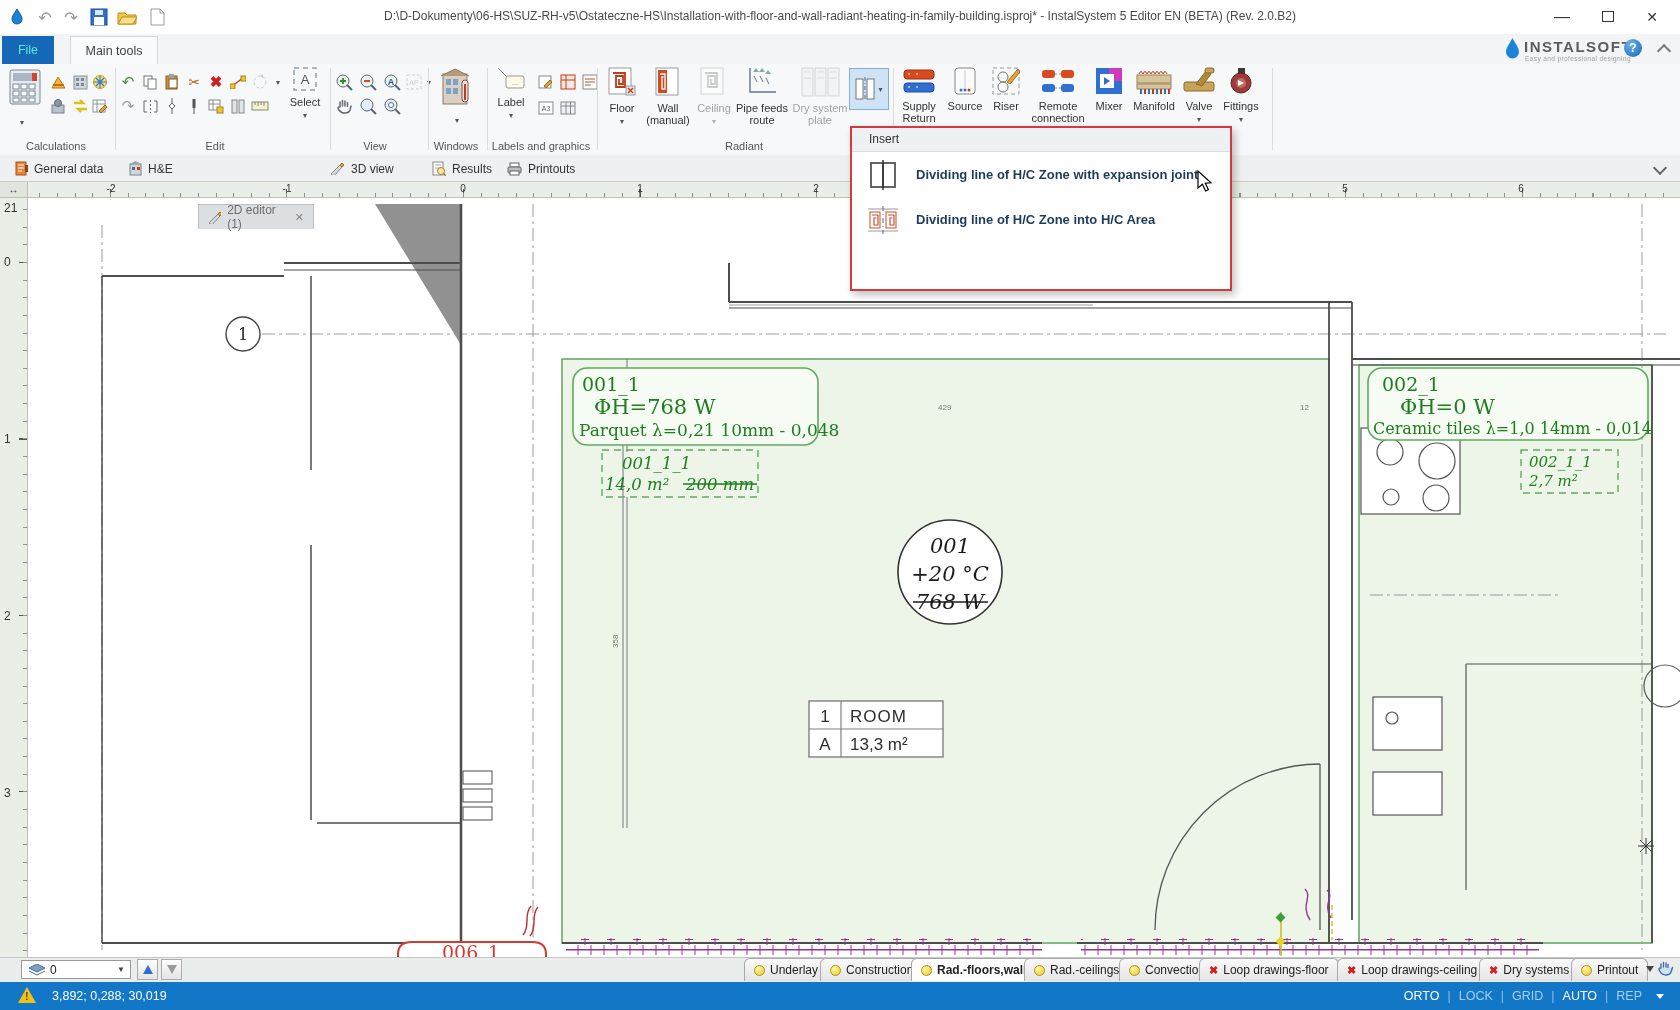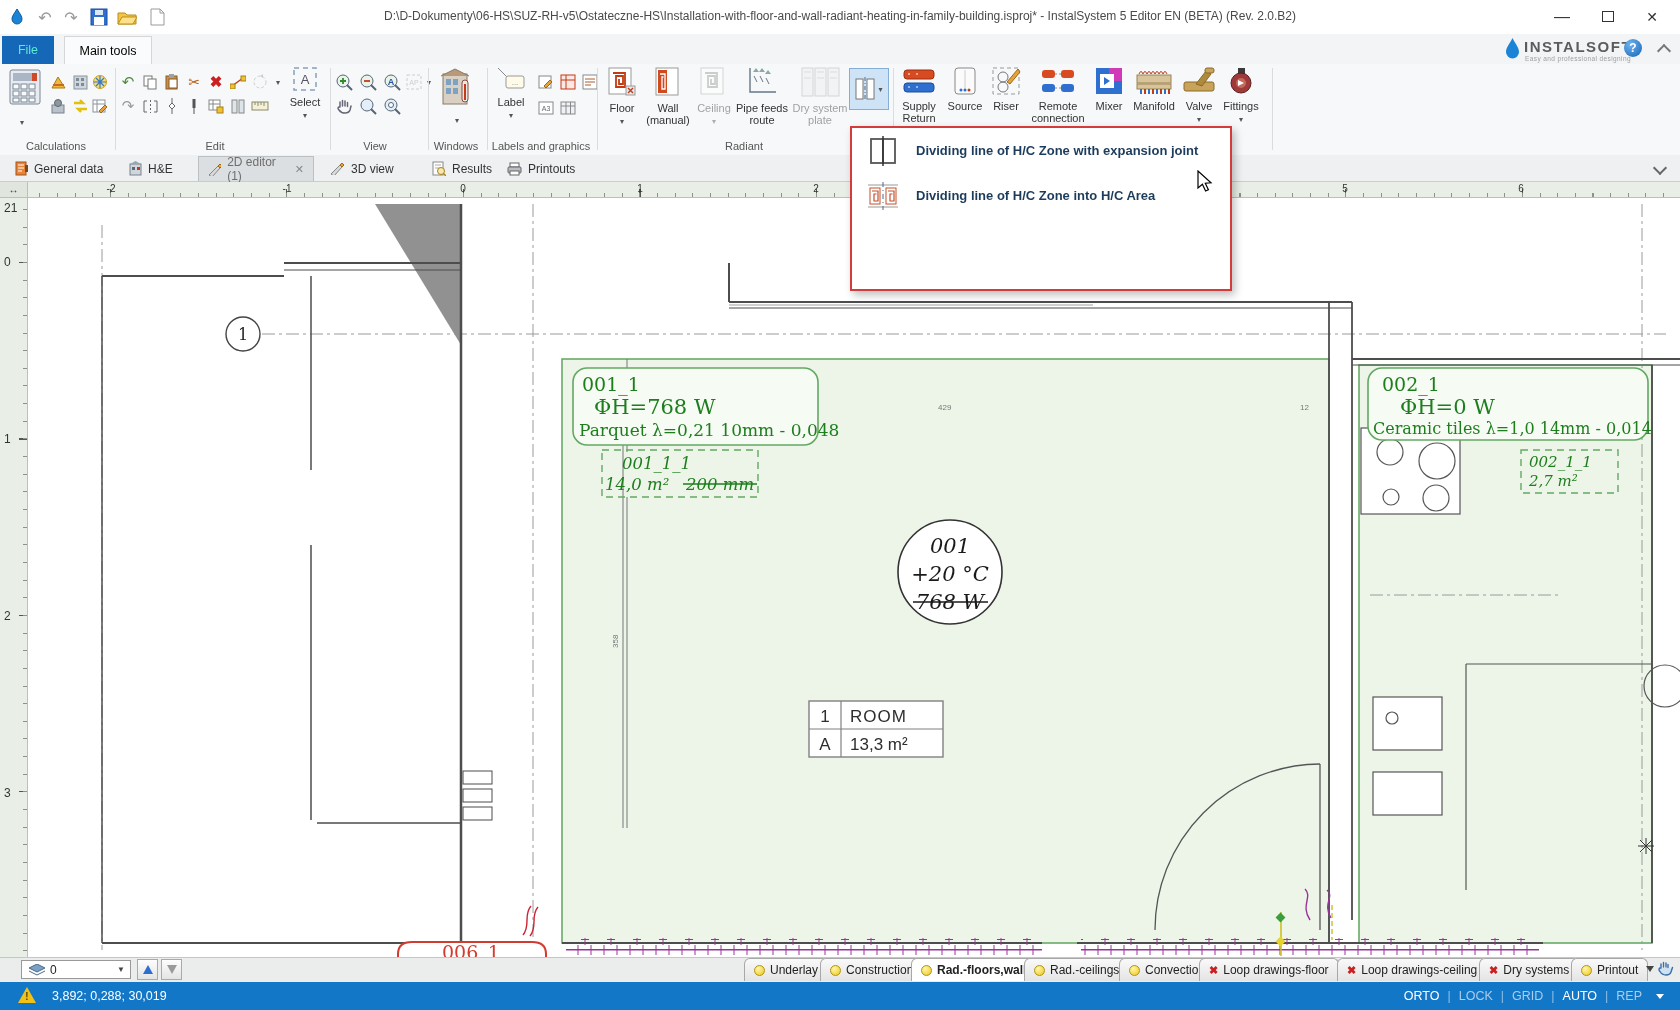--- a/index.html
+++ b/index.html
@@ -10,22 +10,22 @@
   .titlebar{position:absolute;left:0;top:0;width:1680px;height:34px;background:#fff;border-bottom:1px solid #e8e8e8;}
   .tb-ic{position:absolute;top:6px;width:22px;height:22px;display:flex;align-items:center;justify-content:center;}
   .tb-glyph{font-size:16px;color:#9a9a9a;}
   .title-text{position:absolute;left:200px;right:200px;top:9px;text-align:center;font-size:12px;color:#4a4a4a;white-space:nowrap;overflow:hidden;}
   .win-btn{position:absolute;top:0;width:44px;height:33px;display:flex;align-items:center;justify-content:center;color:#333;}
   .max-box{width:10px;height:9px;border:1px solid #333;}
   
   .ribbontabs{position:absolute;left:0;top:34px;width:1680px;height:30px;background:#f3f4f5;}
   .file-tab{position:absolute;left:2px;top:2px;width:52px;height:28px;background:#1567b8;color:#5eead4;
     display:flex;align-items:center;justify-content:center;font-size:12.5px;}
-  .main-tab{position:absolute;left:64px;top:2px;width:88px;height:28px;background:#fafbfc;border:1px solid #d6d6d6;border-bottom:none;
-    display:flex;align-items:center;justify-content:center;font-size:12.5px;color:#000000;box-sizing:border-box;}
+  .main-tab{position:absolute;left:70px;top:2px;width:88px;height:28px;background:#fafbfc;border:1px solid #d6d6d6;border-bottom:none;
+    display:flex;align-items:center;justify-content:center;font-size:12.5px;color:#404040;box-sizing:border-box;}
   
   .brand-name{position:absolute;left:1524px;top:38px;font-size:15px;font-weight:bold;letter-spacing:1.5px;color:#5c5c5c;}
   .brand-tag{position:absolute;left:1525px;top:55px;font-size:6.5px;color:#a0a0a0;letter-spacing:.4px;}
   .help-circle{position:absolute;left:1624px;top:39px;width:18px;height:18px;border-radius:50%;
     background:radial-gradient(circle at 35% 30%,#6db3ef,#1763b4);color:#fff;font-size:12px;font-weight:bold;
     display:flex;align-items:center;justify-content:center;}
   .chev-up{position:absolute;left:1659px;top:46px;width:8px;height:8px;border-left:2px solid #777;border-top:2px solid #777;transform:rotate(45deg);}
   
   .ribbon{position:absolute;left:0;top:64px;width:1680px;height:91px;background:#f7f8f9;border-bottom:1px solid #d5d5d5;}
   .gdiv{position:absolute;top:4px;width:1px;height:82px;background:#dcdcdc;}
@@ -33,21 +33,21 @@
   .rb{position:absolute;top:2px;text-align:center;font-size:11px;color:#333;line-height:12px;}
   .rb .ric{display:block;margin:0 auto 2px auto;}
   .dis{opacity:.45;filter:grayscale(1);}
   .da{font-size:8px;color:#555;}
   .si{position:absolute;width:20px;height:20px;display:flex;align-items:center;justify-content:center;font-size:13px;}
   .press-btn{position:absolute;left:849px;top:4px;width:40px;height:42px;background:#cfe3f7;border:1px solid #84aed6;
     display:flex;align-items:center;justify-content:center;gap:3px;box-sizing:border-box;}
   
   .doctabs{position:absolute;left:0;top:155px;width:1680px;height:27px;background:#eef0f2;border-bottom:1px solid #c9cdd0;box-sizing:border-box;}
   .dtab{position:absolute;top:1px;height:25px;display:flex;align-items:center;gap:6px;padding:0 9px;font-size:12px;color:#333;}
-  .dtab.active{background:#dcdfe1;border:1px solid #bcc0c3;border-bottom:none;color:#6e6e6e;box-sizing:border-box;}
+  .dtab.active{background:#dcdfe1;border:1px solid #bcc0c3;border-bottom:none;color:#6e6e6e;box-sizing:border-box;margin-top:48px;}
   .dclose{font-size:11px;color:#888;margin-left:3px;}
   .dt-chev{position:absolute;left:1655px;top:8px;width:8px;height:8px;border-left:2px solid #666;border-bottom:2px solid #666;transform:rotate(-45deg);}
   
   .ruler-top{position:absolute;left:0;top:182px;width:1680px;height:16px;background-color:#e9efe6;border-bottom:1px solid #b9c2b4;box-sizing:border-box;
     background-image:repeating-linear-gradient(90deg,#8a9487 0 1px,transparent 1px 17.65px),repeating-linear-gradient(90deg,#555 0 1px,transparent 1px 176.5px);
     background-size:100% 4px,100% 8px;background-position:4px 100%,110px 100%;background-repeat:no-repeat;}
   .ruler-left{position:absolute;left:0;top:198px;width:28px;height:761px;background-color:#e9efe6;border-right:1px solid #b9c2b4;box-sizing:border-box;
     background-image:repeating-linear-gradient(180deg,#8a9487 0 1px,transparent 1px 17.65px),repeating-linear-gradient(180deg,#555 0 1px,transparent 1px 176.5px);
     background-size:4px 100%,8px 100%;background-position:right 11px,right 64px;background-repeat:no-repeat;}
   .corner{position:absolute;left:0;top:182px;width:28px;height:16px;background:#e0e6dd;border-right:1px solid #b9c2b4;border-bottom:1px solid #b9c2b4;
@@ -763,20 +763,21 @@
     </g>
 
     <g fill="#777" font-size="8" font-family="Liberation Sans,sans-serif">
       <text x="938" y="410">429</text>
       <text x="1300" y="410">12</text>
       <text transform="rotate(-90 618 648)" x="618" y="648">358</text>
     </g>
   </svg>
 
   <div class="menu">
+    <div class="menu-h">Insert</div>
     <div class="mi">
       <span class="mic">
         <svg width="32" height="30">
             <rect x="4" y="3" width="12" height="24" fill="#fff" stroke="#555" stroke-width="1.8"></rect>
             <rect x="16" y="3" width="12" height="24" fill="#fff" stroke="#555" stroke-width="1.8"></rect>
             <path d="M16 0 V30" stroke="#333" stroke-width="1.5"></path>
           </svg>
       </span>
       <span class="mlab">Dividing line of H/C Zone with expansion joint</span>
     </div>

